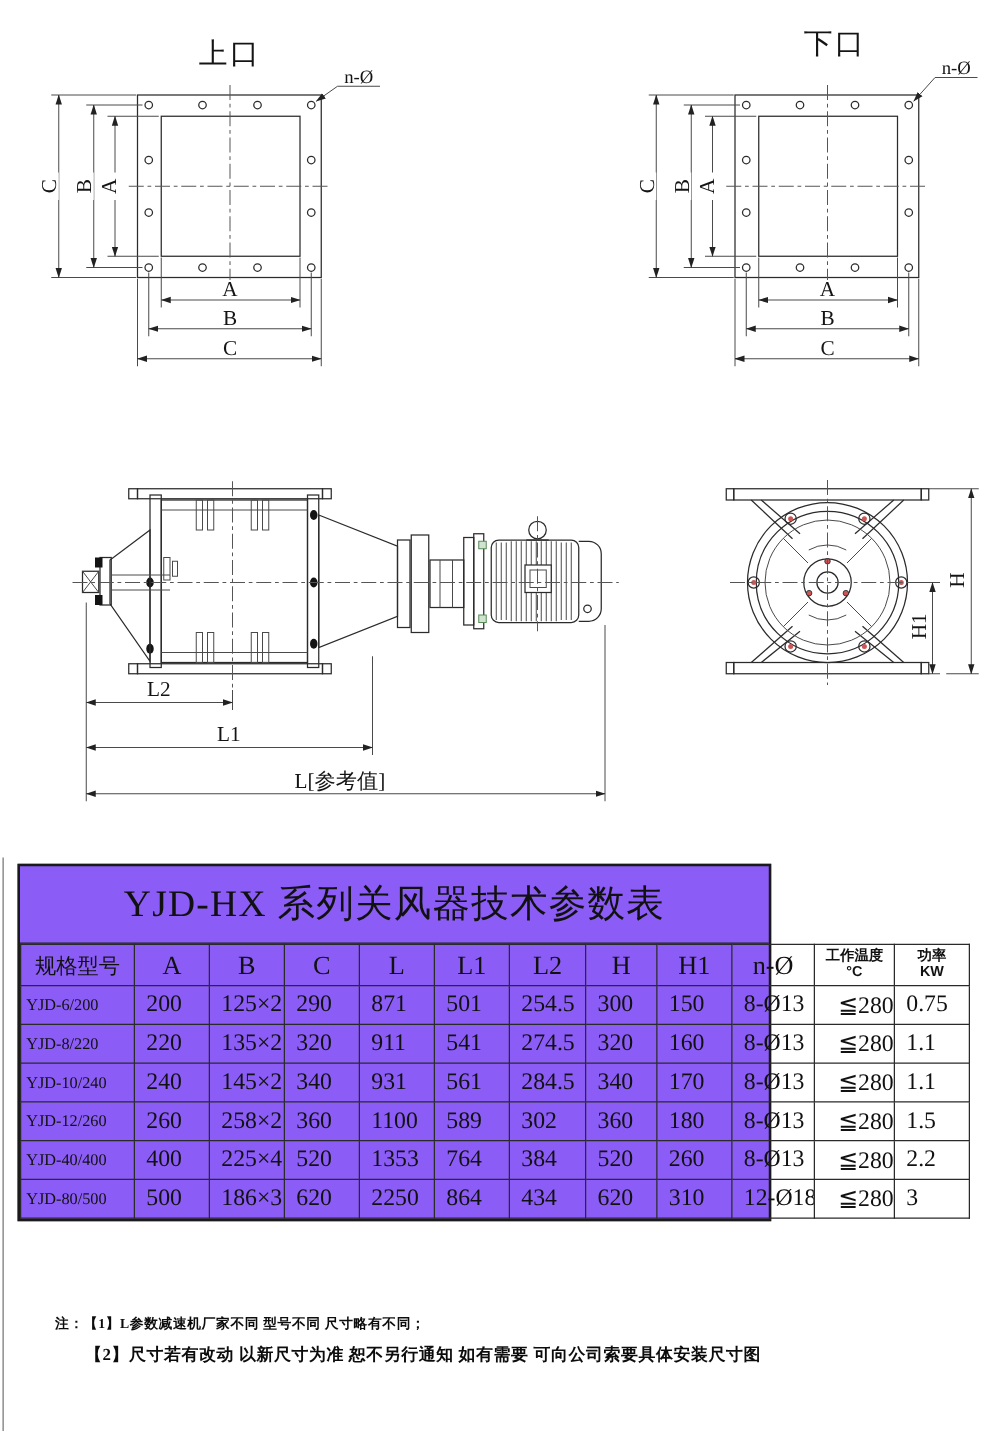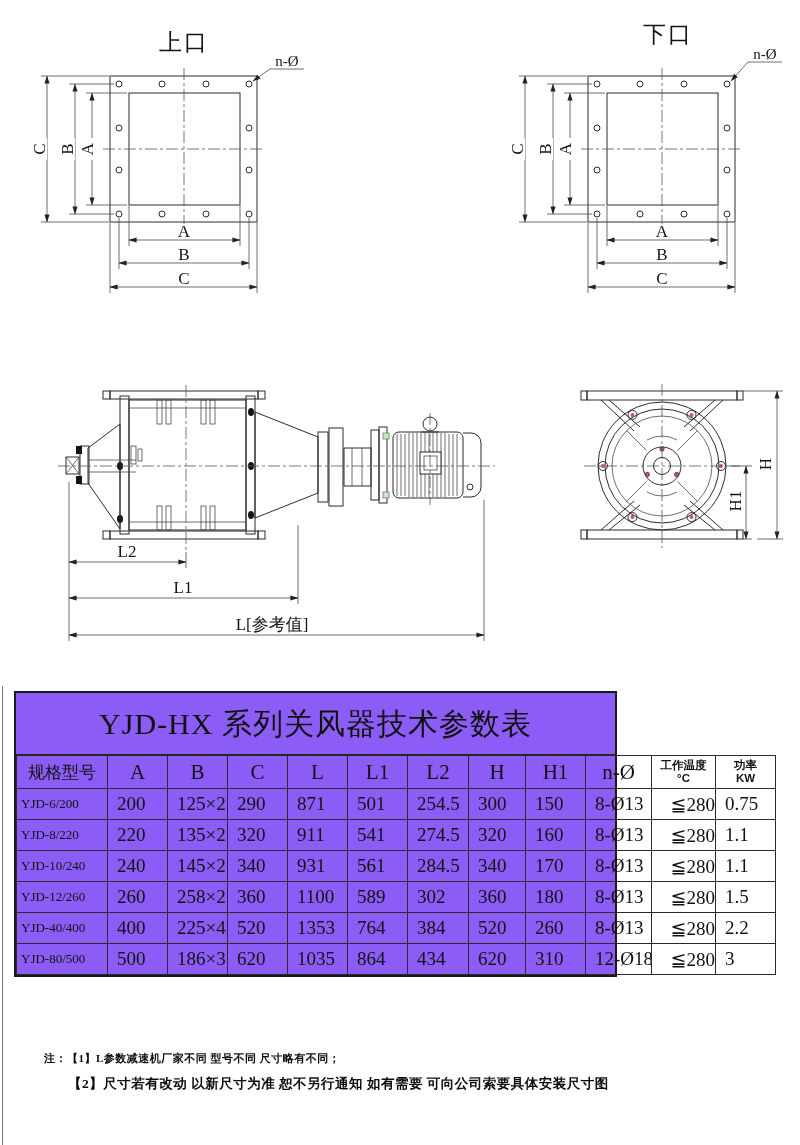--- a/index.html
+++ b/index.html
@@ -452,21 +452,21 @@
           <td>260</td>
           <td>8-Ø13</td>
           <td class="c-temp">≦280</td>
           <td>2.2</td>
       </tr>
       <tr>
         <td class="c-model">YJD-80/500</td>
           <td>500</td>
           <td>186×3</td>
           <td>620</td>
-          <td>1035</td>
+          <td>2250</td>
           <td>864</td>
           <td>434</td>
           <td>620</td>
           <td>310</td>
           <td>12-Ø18</td>
           <td class="c-temp">≦280</td>
           <td>3</td>
       </tr>
     </tbody>
   </table>

